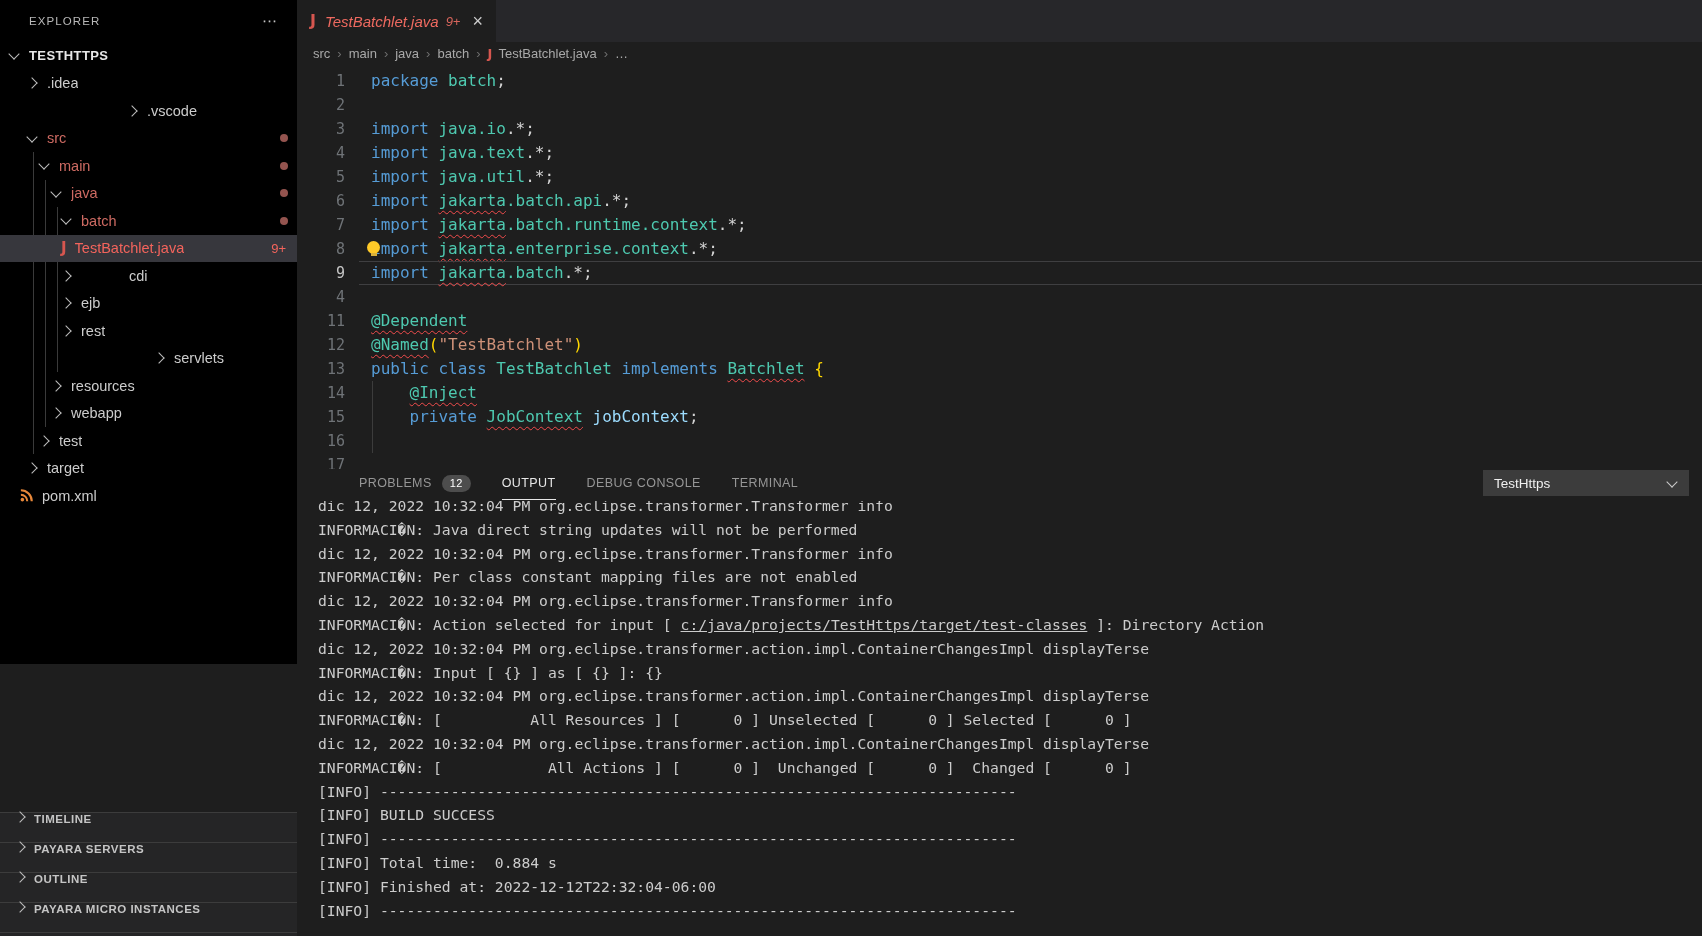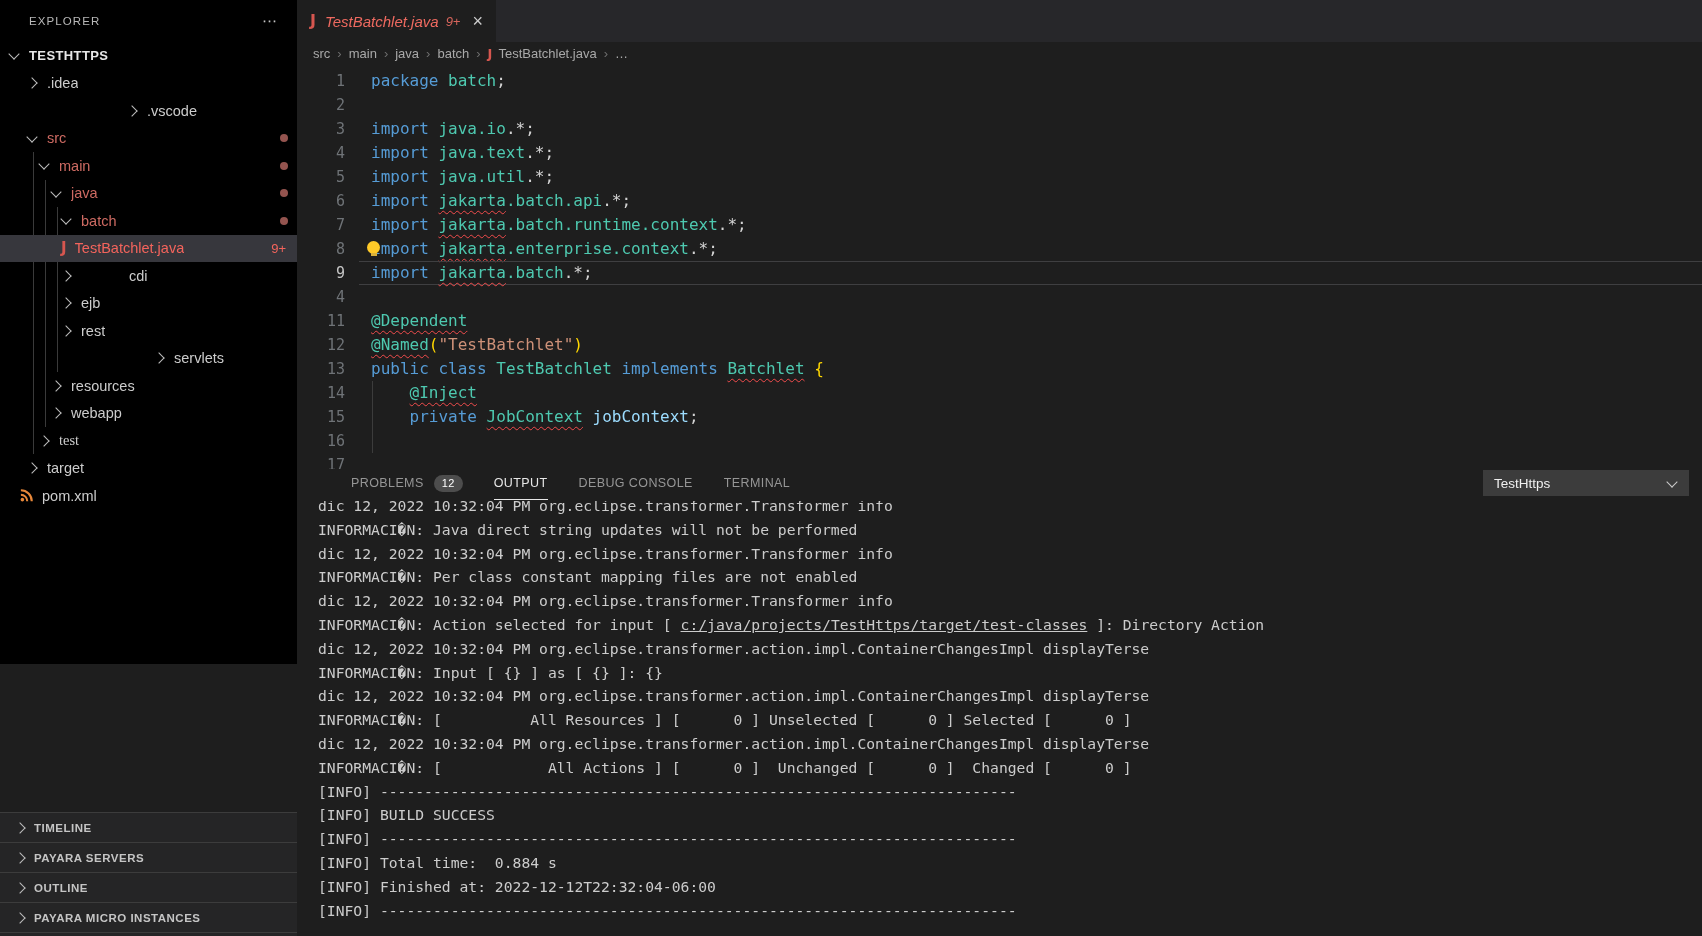--- a/index.html
+++ b/index.html
@@ -21,21 +21,21 @@
   .trow.err-file .lbl{color:#f4645c}
   .chev{width:7px;height:7px;border-right:1.4px solid #bdbdbd;border-bottom:1.4px solid #bdbdbd;display:inline-block;flex:none;margin-right:11px}
   .chev.r{transform:rotate(-45deg)}
   .chev.d{transform:rotate(45deg);margin-top:-3px}
   .jicon{font-family:"DejaVu Sans",sans-serif;font-weight:700;color:#d6564f;font-size:15px;line-height:1;flex:none;margin-right:8px}
   .xicon{flex:none;margin-right:8px;display:inline-flex}
   .dot{position:absolute;right:9px;top:50%;margin-top:-4px;width:8px;height:8px;border-radius:50%;background:#94544f}
   .tbadge{position:absolute;right:11px;color:#f4645c;font-size:13px}
   .tguide{position:absolute;width:1px;background:#3a3a3a}
   .sb-sections{position:absolute;left:0;right:0;top:812px}
-  .sbsec{height:29px;border-top:1px solid #3c3c3c;display:flex;align-items:center;padding-left:16px;color:#c5c5c5;font-weight:700;font-size:11.5px;letter-spacing:.5px;background:#252526;cursor:pointer}
+  .sbsec{height:29px;border-top:1px solid #3c3c3c;display:flex;padding-left:16px;color:#c5c5c5;font-weight:700;font-size:11.5px;letter-spacing:.5px;background:#252526;cursor:pointer}
   .sbsec .chev{margin-right:10px}
   
   .tabbar{position:absolute;left:297px;top:0;right:0;height:42px;background:#27272a;z-index:2}
   .tab{position:absolute;left:0;top:0;height:42px;background:#1e1e1e;display:flex;align-items:center;padding:0 13px;cursor:pointer}
   .tab .jicon{font-size:16px;margin-right:9px}
   .tab-title{font-style:italic;color:#ef6a60;font-size:15px}
   .tab-badge{color:#d8655c;font-size:13px;font-style:italic;margin-left:7px}
   .tab-close{color:#cccccc;font-size:18px;margin-left:12px;line-height:1;cursor:pointer}
   .breadcrumb{position:absolute;left:297px;top:42px;right:0;height:22px;background:#1e1e1e;display:flex;align-items:center;padding-left:16px;color:#a9a9a9;font-size:13px}
   .bc-item{cursor:pointer}
@@ -52,21 +52,21 @@
   .tk.ty{color:#4ec9b0}
   .tk.fg{color:#d4d4d4}
   .tk.str{color:#ce9178}
   .tk.br{color:#ffd700}
   .tk.vr{color:#9cdcfe}
   .tk.sq{text-decoration:underline;text-decoration-style:wavy;text-decoration-color:#f14c4c;text-decoration-thickness:1px;text-underline-offset:4px}
   .bulb{position:absolute;left:70px;top:4px;width:13px;height:13px;background:#ffca28;border-radius:50%;z-index:2;cursor:pointer}
   .bulb::after{content:"";position:absolute;left:3.5px;top:12px;width:6px;height:3px;background:#d9b13a}
   
   .panel{position:absolute;left:297px;top:464px;right:0;bottom:0;background:#1e1e1e;border-top:1px solid #323233}
-  .ptabs{position:absolute;top:0;left:8px;right:230px;height:36px;display:flex;align-items:center;padding-left:46px;gap:31px}
+  .ptabs{position:absolute;top:0;left:16px;right:230px;height:36px;display:flex;align-items:center;padding-left:46px;gap:31px}
   .ptab{position:relative;height:36px;display:flex;align-items:center;gap:10px;color:#969696;font-size:12.5px;letter-spacing:.4px;cursor:pointer}
   .ptab.active{color:#e7e7e7}
   .ptab.active::after{content:"";position:absolute;left:0;right:0;bottom:1px;height:1px;background:#e7e7e7}
   .pbadge{background:#4d4d4d;color:#ffffff;font-size:11px;border-radius:11px;padding:3px 8px;line-height:1}
   .pdrop{position:absolute;right:13px;top:5px;width:206px;height:26px;background:#3c3c3c;display:flex;align-items:center;padding:0 11px;color:#f0f0f0;font-size:13.5px;cursor:pointer;box-sizing:border-box}
   .pdrop .chev{margin-left:auto;border-color:#cccccc;margin-right:2px}
   .output{position:absolute;left:0;right:0;top:36px;bottom:0;overflow:hidden;padding-left:21px;font-family:"DejaVu Sans Mono",monospace;font-size:14.7px;line-height:23.8px;color:#cccccc;white-space:pre}
   .oline:first-child{margin-top:-7px}
   .olink{text-decoration:underline;cursor:pointer}
 </style>
@@ -137,21 +137,21 @@
         <span class="lbl">servlets</span>
       </div>
       <div class="trow" style="padding-left: 52px;">
         <span class="chev r"></span>
         <span class="lbl">resources</span>
       </div>
       <div class="trow" style="padding-left: 52px;">
         <span class="chev r"></span>
         <span class="lbl">webapp</span>
       </div>
-      <div class="trow" style="padding-left: 40px; font-family: Liberation Serif, serif;">
+      <div class="trow" style="padding-left: 40px;">
         <span class="chev r"></span>
         <span class="lbl">test</span>
       </div>
       <div class="trow" style="padding-left: 28px;">
         <span class="chev r"></span>
         <span class="lbl">target</span>
       </div>
       <div class="trow" style="padding-left: 19px;">
         <span class="xicon">
           <svg width="15" height="15" viewBox="0 0 16 16">

